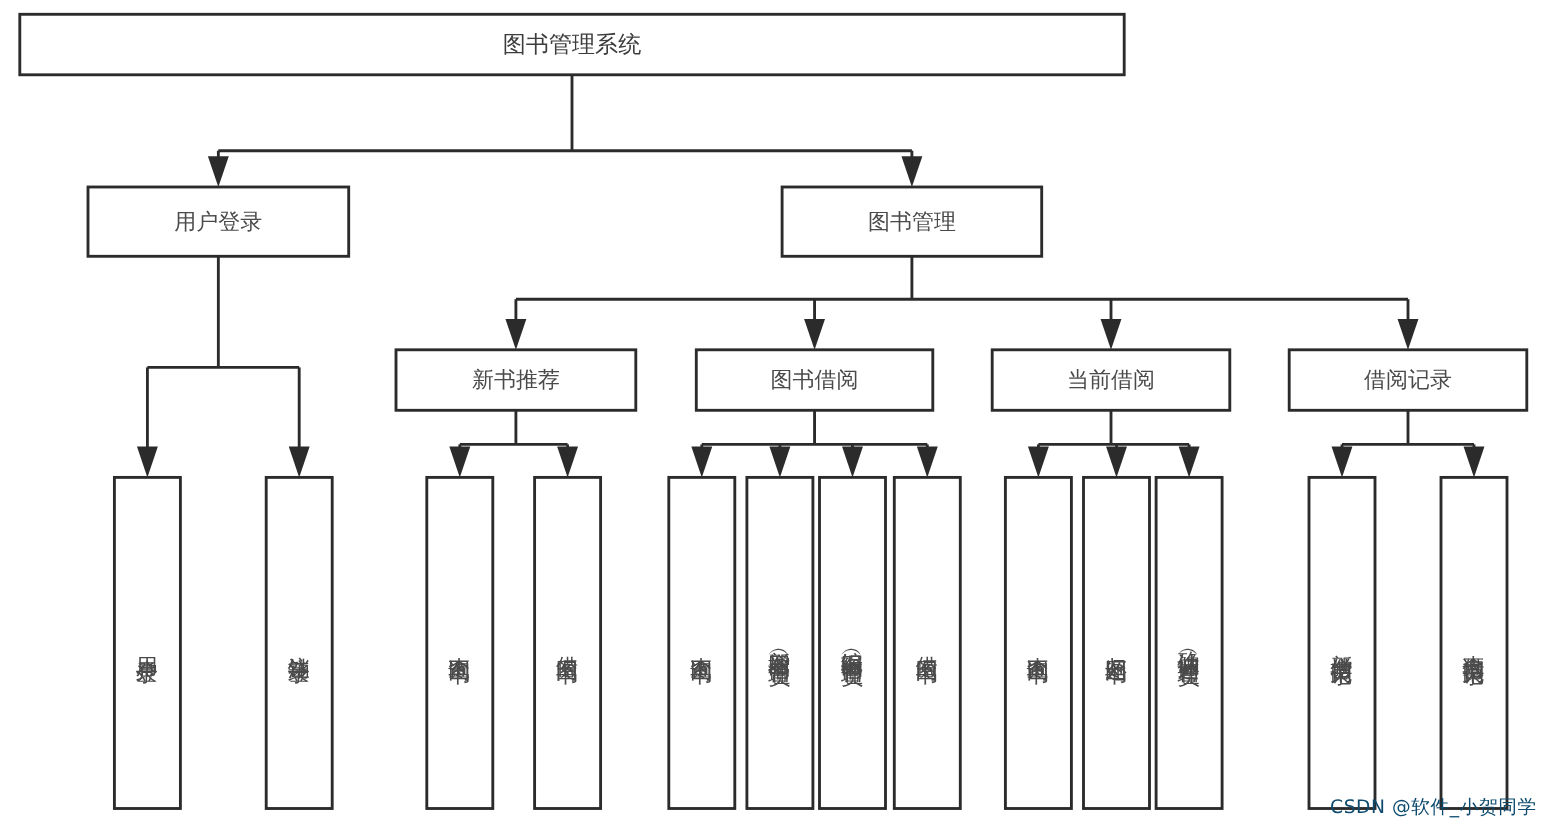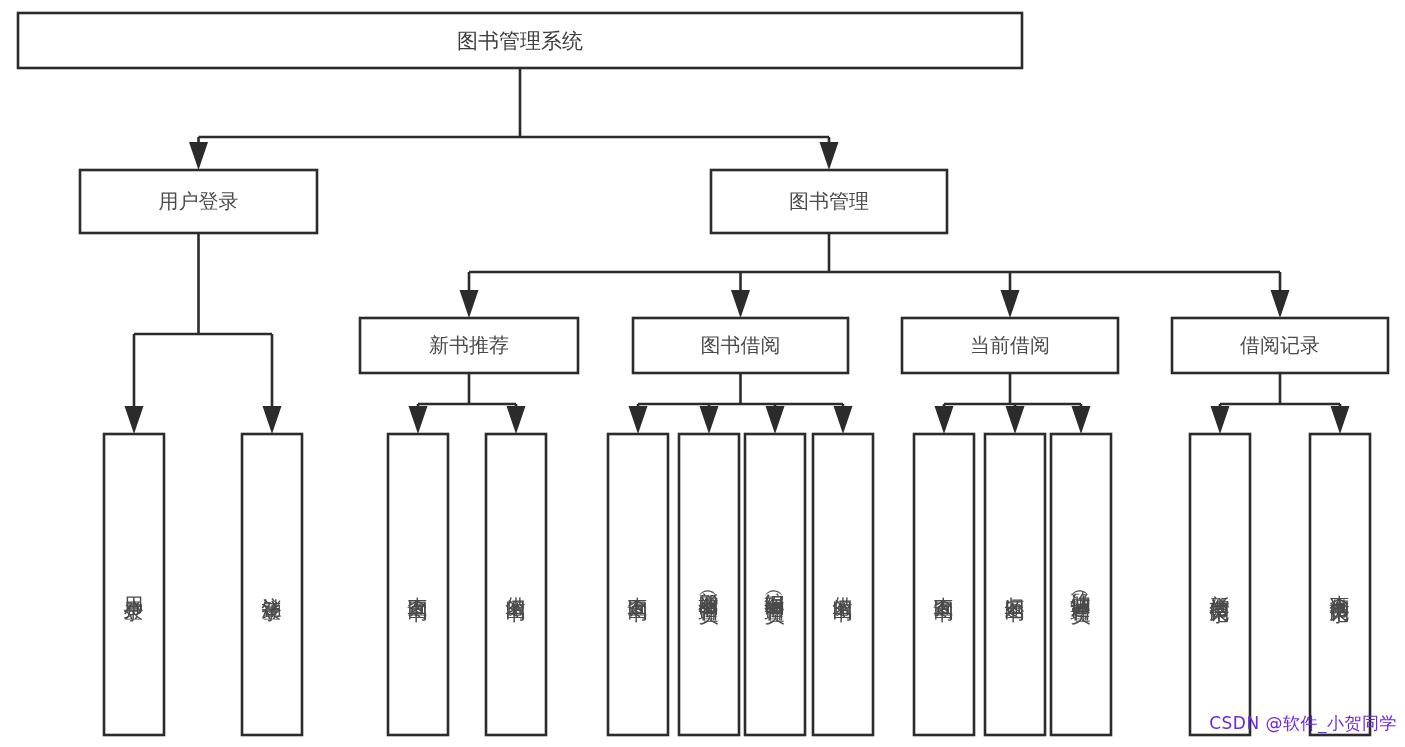--- a/index.html
+++ b/index.html
@@ -68,24 +68,24 @@
     white-space: nowrap;
     display: flex;
     align-items: center;
     justify-content: center;
     pointer-events: none;
     user-select: none;
   }
   .watermark {
     position: absolute;
     right: 8px;
-    bottom: 12px;
+    bottom: 2px;
     font-family: "DejaVu Sans", "Liberation Sans", sans-serif;
     font-size: 17px;
-    color: #6d28d9;
+    color: #0c4a6e;
     letter-spacing: 0.5px;
     white-space: nowrap;
     user-select: none;
   }
 </style>
 </head>
 <body>
 
 <div id="diagram-root">
   <svg class="diagram" viewBox="0 0 1405 747">

